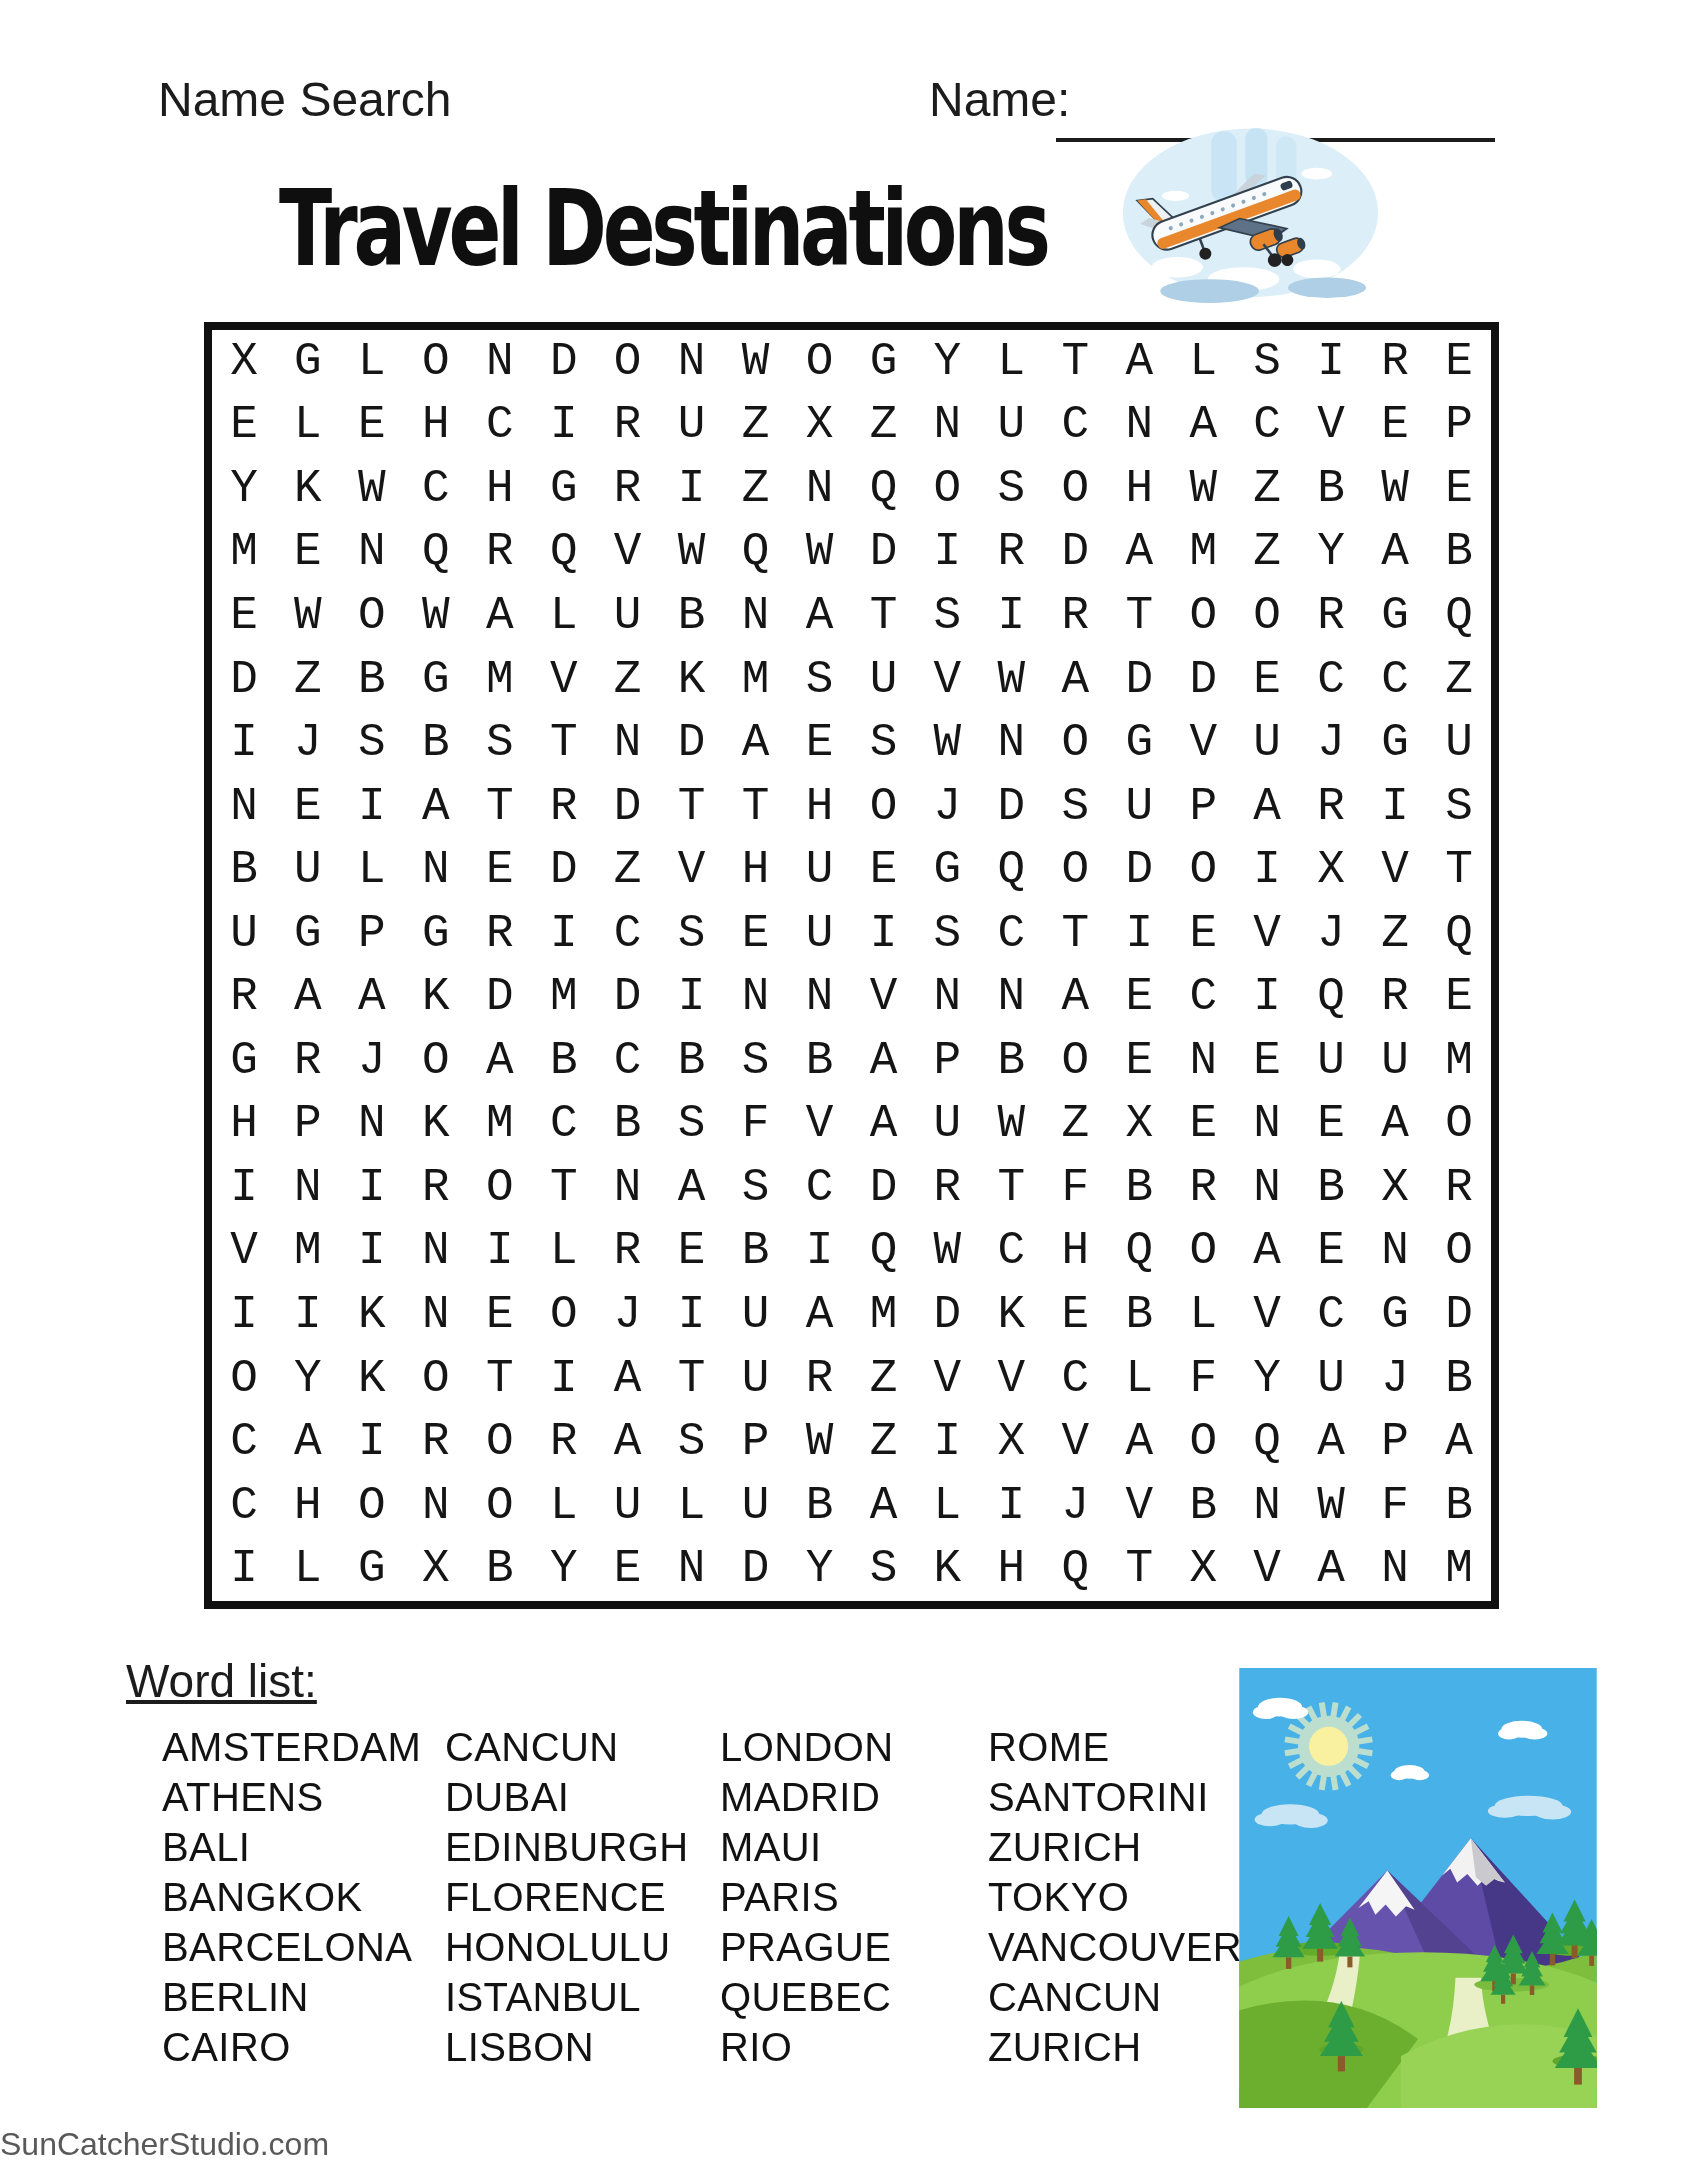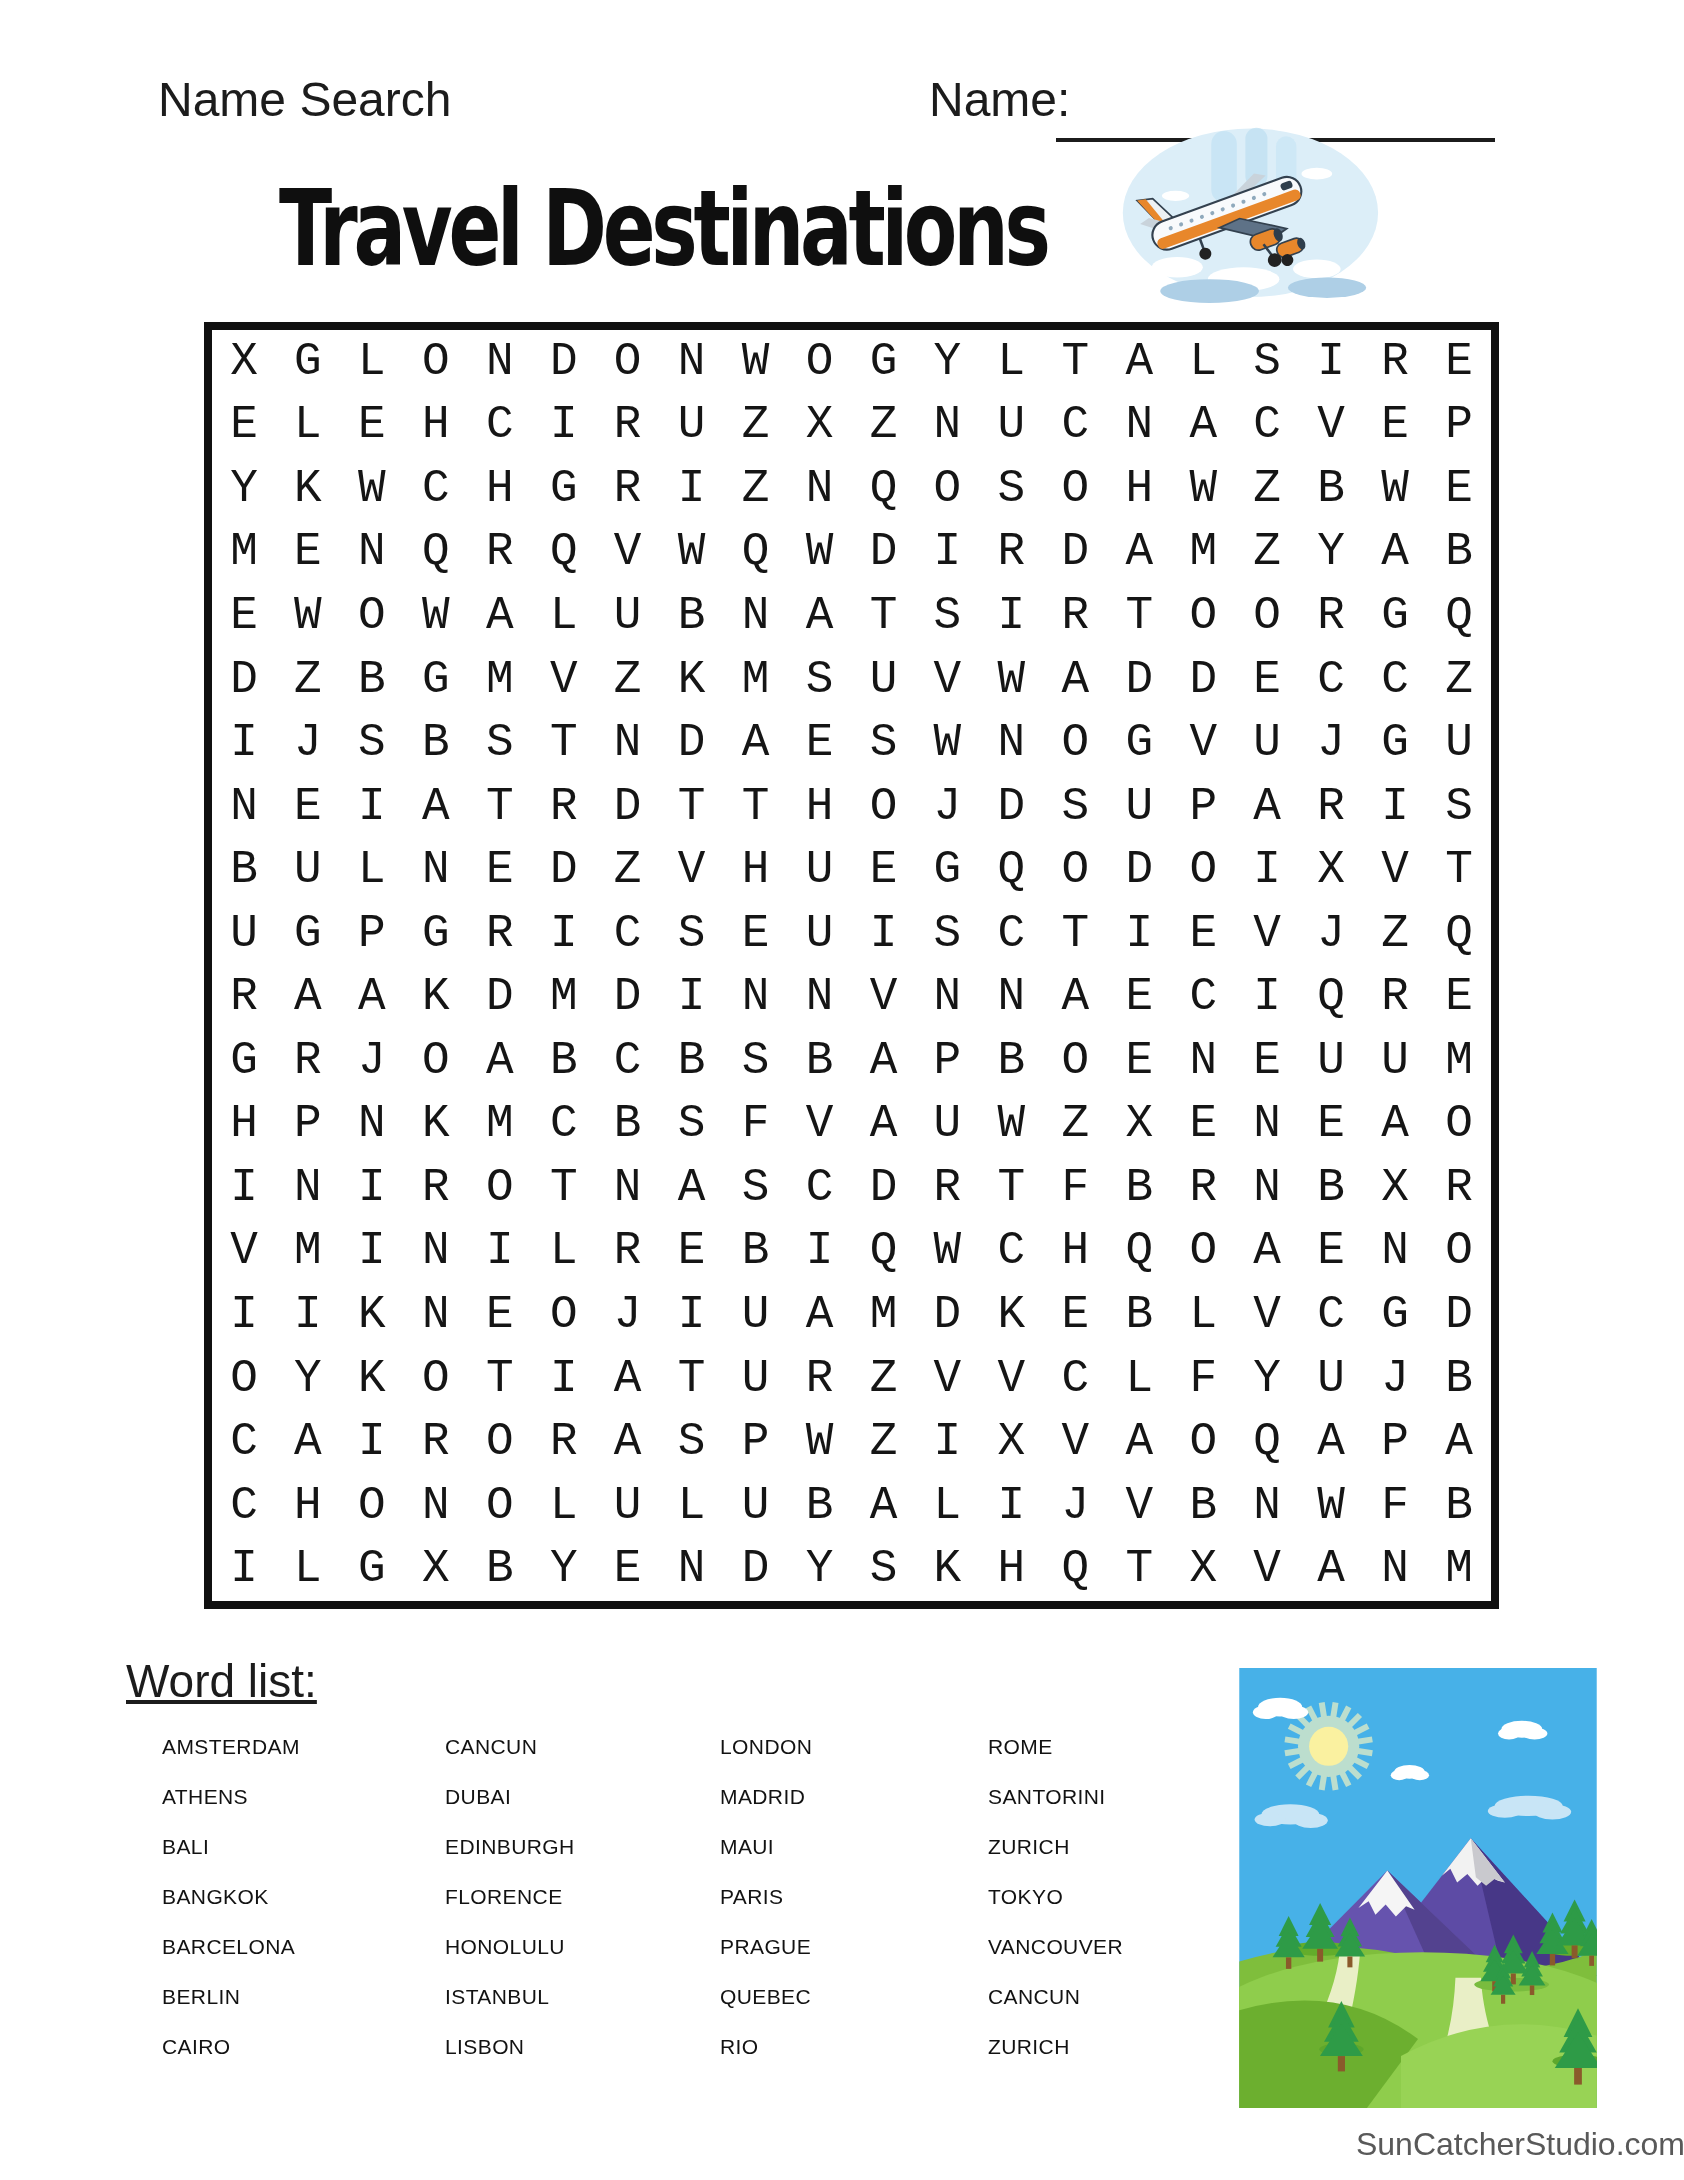--- a/index.html
+++ b/index.html
@@ -16,27 +16,27 @@
 
   .plane-wrap{position:absolute;left:1116px;top:124px;width:274px;height:181px;}
 
   .grid-box{position:absolute;left:204px;top:322px;width:1279px;height:1271px;
             border:8.5px solid #101010;background:#fff;
             display:grid;grid-template-columns:repeat(20,1fr);grid-template-rows:repeat(20,1fr);}
   .cell{display:flex;align-items:center;justify-content:center;
         font-family:"Liberation Mono",monospace;font-size:46px;color:#151515;}
 
   .wl-heading{position:absolute;left:126px;top:1654px;font-size:46px;color:#1c1c1c;text-decoration:underline;}
-  .wl-col{position:absolute;top:1722px;font-size:21px;color:#121212;}
+  .wl-col{position:absolute;top:1722px;font-size:40px;color:#121212;}
   .wl-col .word{height:50px;display:flex;align-items:center;letter-spacing:0.4px;}
   .wl-col.c1{left:162px;} .wl-col.c2{left:445px;} .wl-col.c3{left:720px;} .wl-col.c4{left:988px;}
 
   .landscape-wrap{position:absolute;left:1239px;top:1668px;width:358px;height:440px;}
 
-  .footer{position:absolute;left:0;top:2126px;width:100%;text-align:right;
+  .footer{position:absolute;left:0;top:2126px;width:100%;text-align:left;
           font-size:32px;color:#595959;}
 
   .pine-t{fill:#2E9B47;}
   .pine-trunk{fill:#8A5A2B;}
 </style>
 </head>
 <body>
 
 <div class="hdr-left">Name Search</div>
 <div class="name-label">Name:</div>

